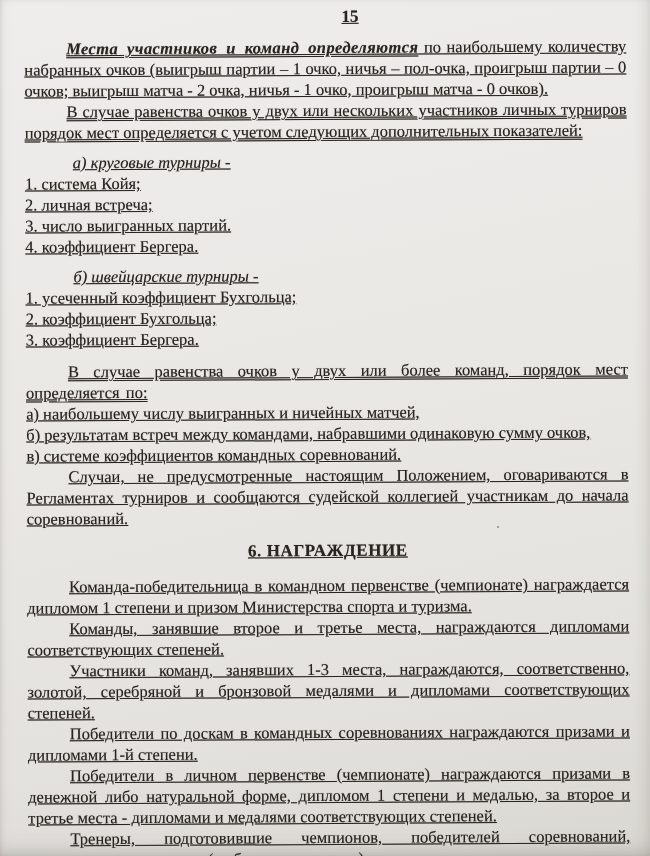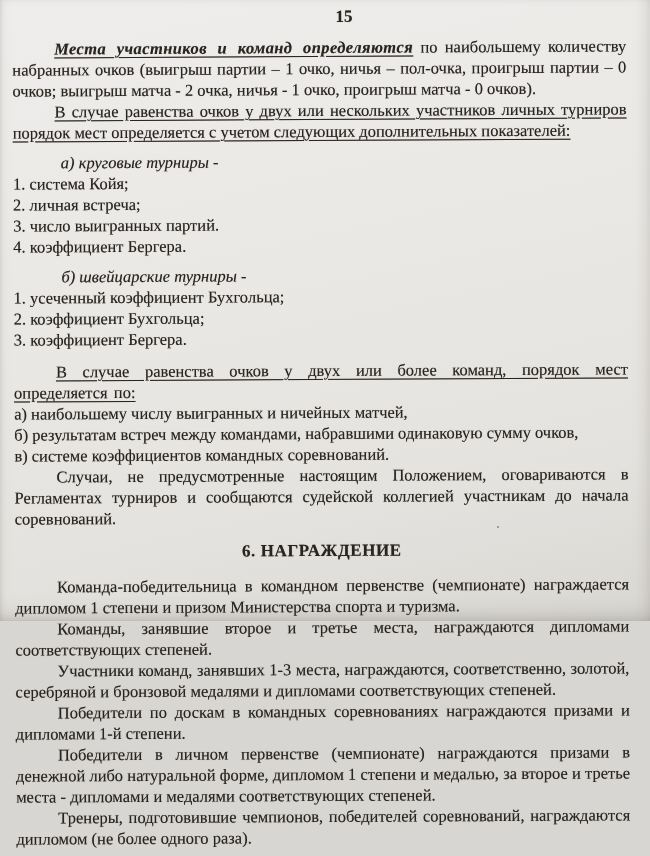--- a/index.html
+++ b/index.html
@@ -8,29 +8,30 @@
   }
   body {
     width: 650px;
     height: 856px;
     overflow: hidden;
     background: #d8d6d2;
   }
   .page {
     position: relative;
     width: 650px;
-    height: 621px;
+    height: 856px;
     box-sizing: border-box;
-    padding: 6px 24px 0 12px;
+    padding: 6px 24px 0 24px;
     background: linear-gradient(168deg, #eeedeb 0%, #eae8e5 45%, #e4e2de 78%, #d9d7d2 100%);
     font-family: "Liberation Serif", "DejaVu Serif", serif;
     font-size: 16.5px;
     line-height: 21px;
     color: #282420;
     text-shadow: 0 0 0.7px rgba(58, 50, 42, 0.55);
+    text-decoration: underline;
   }
   .tilt {
     transform: rotate(-0.3deg);
     transform-origin: 50% 0;
   }
   .pnum {
     text-align: center;
     font-weight: bold;
     font-size: 17px;
     margin: 0 0 10px 0;

